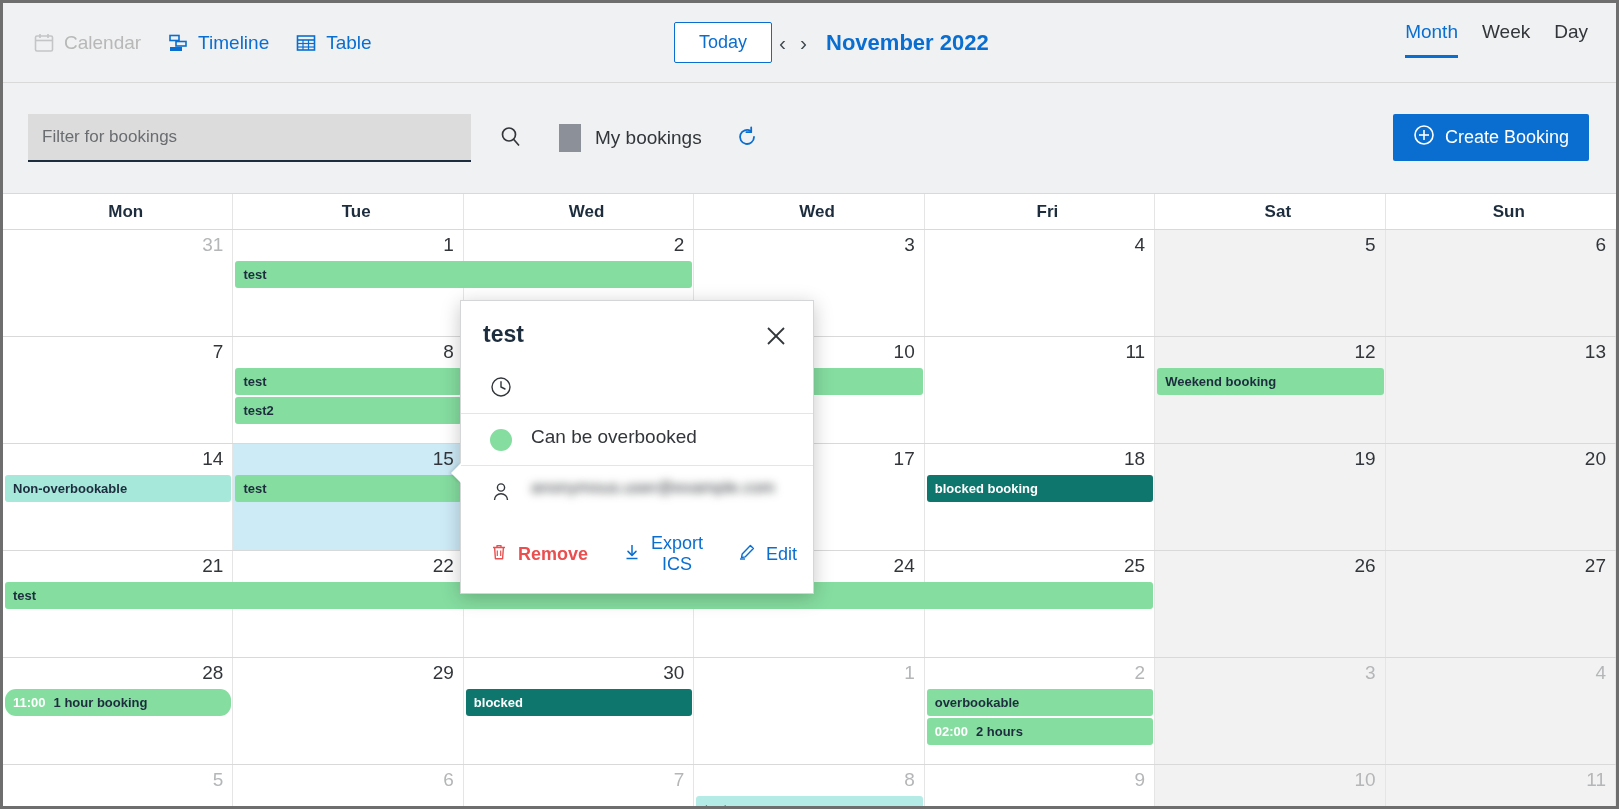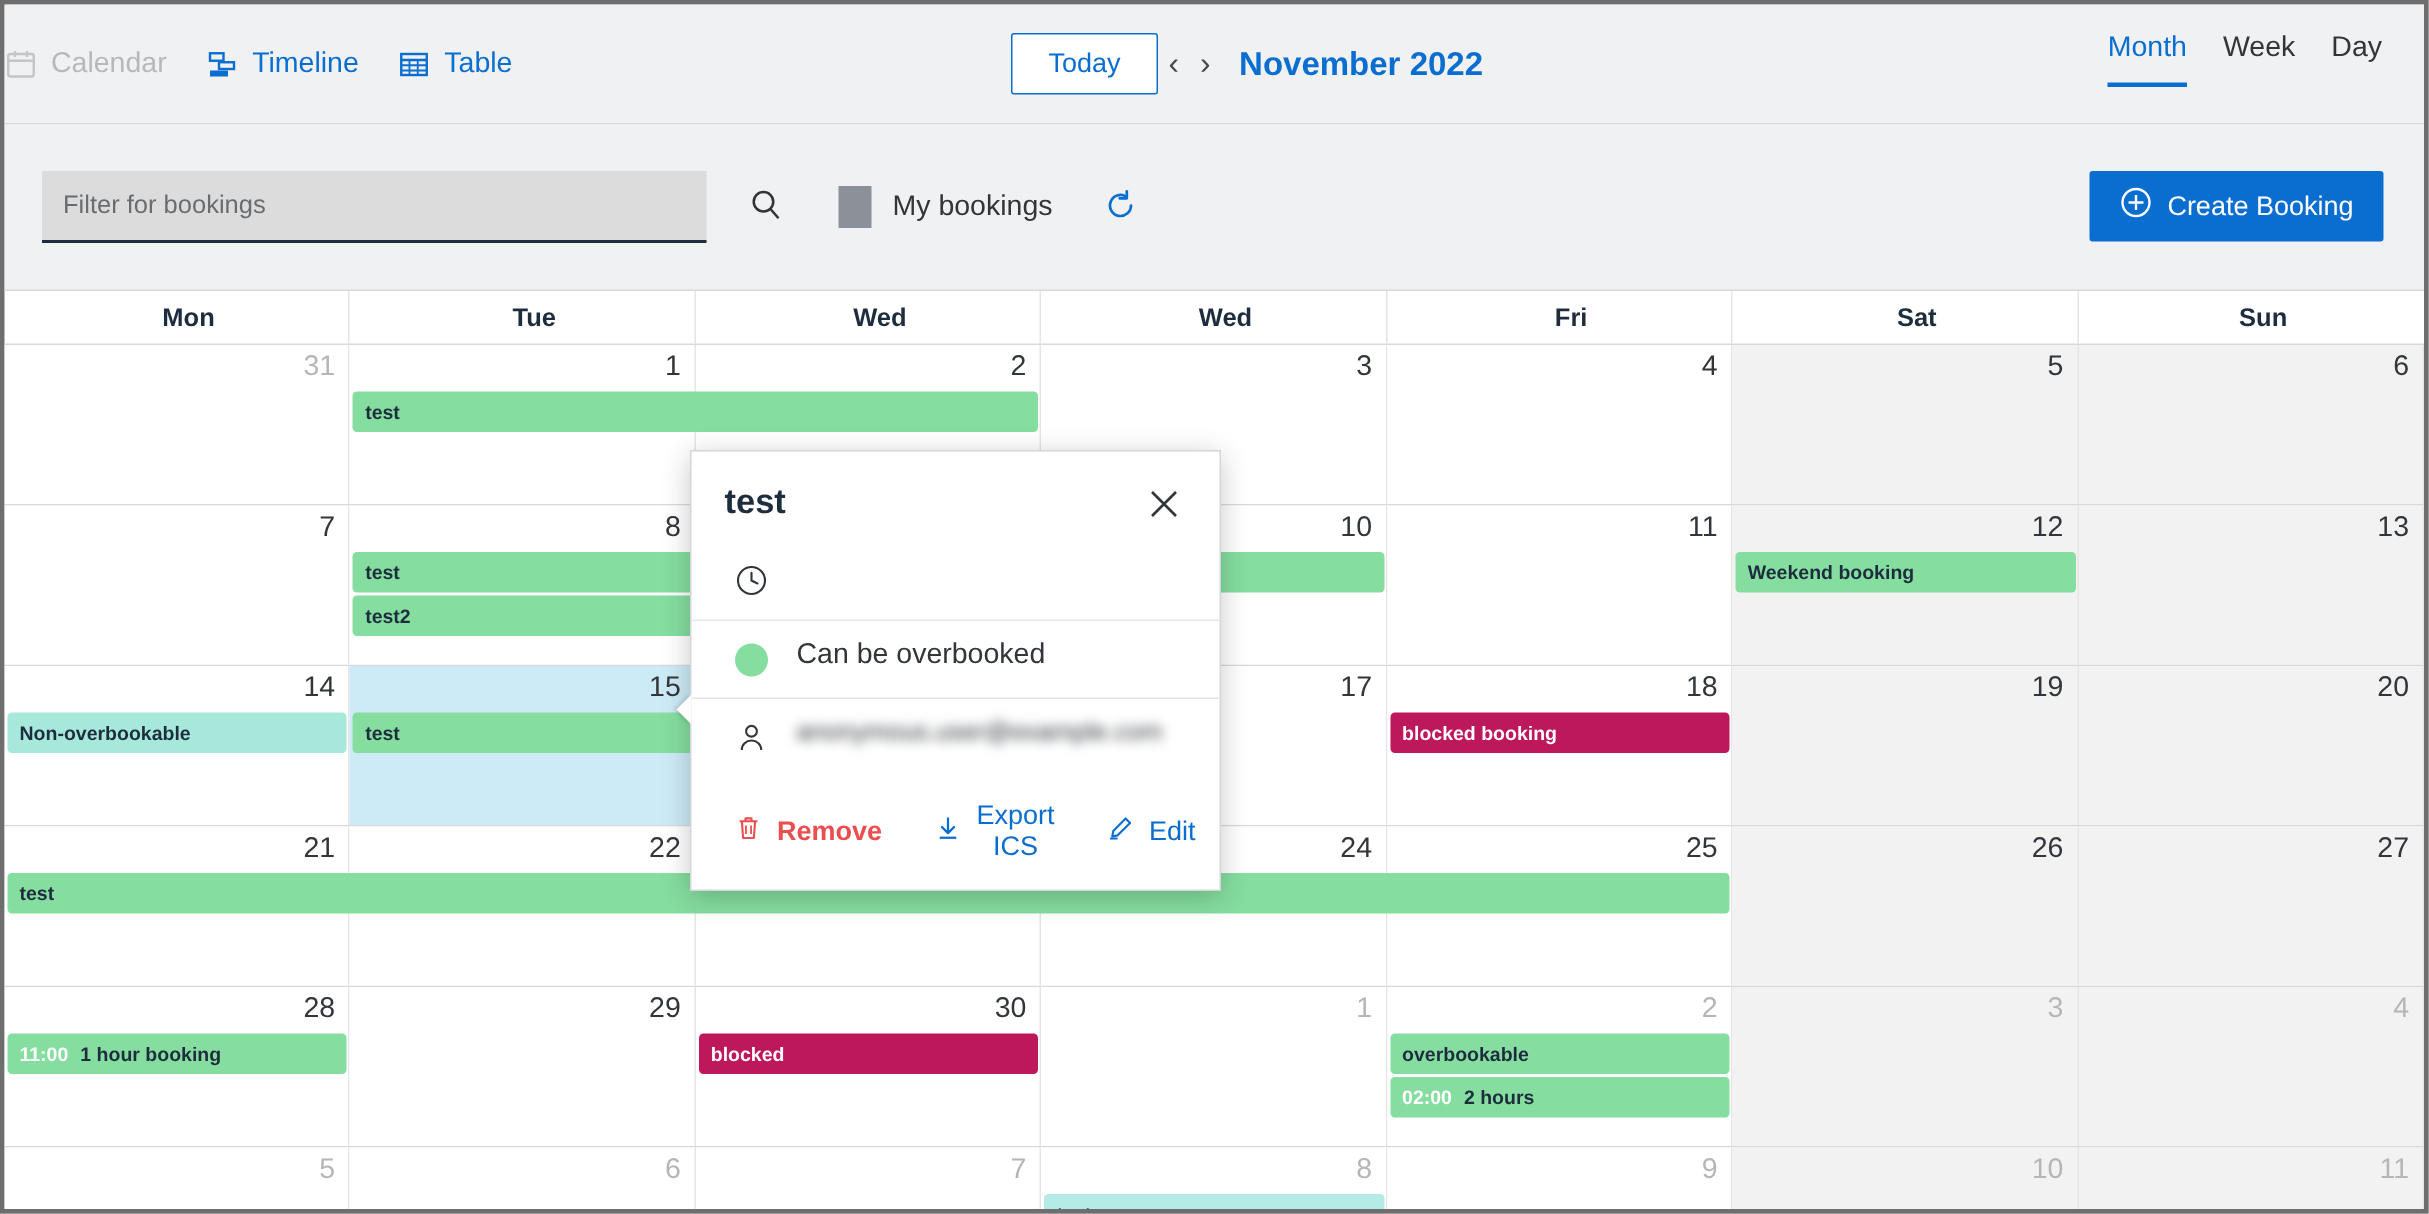--- a/index.html
+++ b/index.html
@@ -17,21 +17,21 @@
   }
 
   
   .toolbar {
     height: 80px;
     background: #f0f1f2;
     border-bottom: 1px solid #d9d9d9;
     display: flex; align-items: center;
     position: relative;
   }
-  .view-tabs { display: flex; align-items: center; gap: 26px; }
+  .view-tabs { display: flex; align-items: center; gap: 26px; padding-left: 30px; }
   .view-tab {
     display: flex; align-items: center; gap: 9px;
     font-size: 19px; color: #0a6ed1; cursor: pointer;
   }
   .view-tab.disabled { color: #b8b8b8; cursor: default; }
   .vt-icon { width: 22px; height: 22px; display: block; }
 
   .center-nav {
     position: absolute; left: 671px; top: 19px;
     display: flex; align-items: center; gap: 0px;
@@ -156,21 +156,21 @@
     padding: 0 8px;
     border-radius: 3px;
     color: #1d2d3e;
     pointer-events: auto;
     cursor: pointer;
     overflow: hidden; white-space: nowrap;
   }
   .bar.green { background: #85dda0; }
   .bar.mint  { background: #a6e8da; }
   .bar.cyan  { background: #b5ebe6; }
-  .bar.dark  { background: #be185d; color: #ffffff; }
+  .bar.dark  { background: #0f766e; color: #ffffff; }
   .bar .time { color: #ffffff; font-weight: bold; }
 
   
   .popup {
     position: absolute;
     left: 457px; top: 297px;
     width: 354px;
     background: #ffffff;
     border: 1px solid #d4d6d8;
     box-shadow: 0 4px 18px rgba(0,0,0,0.22);
@@ -474,21 +474,21 @@
         <div class="cal-cell">
           <div class="daynum muted">2</div>
         </div>
         <div class="cal-cell weekend">
           <div class="daynum muted">3</div>
         </div>
         <div class="cal-cell weekend">
           <div class="daynum muted">4</div>
         </div>
         <div class="bar-layer">
-          <div class="bar green" style="left: calc(0% + 2px); width: calc(14.2857% - 4px); top: 31px;">
+          <div class="bar green" style="left: calc(0% + 2px); width: calc(14.2857% - 4px); top: 31px; border-radius: 11px;">
             <span class="time">11:00</span>
             <span>1 hour booking</span>
           </div>
           <div class="bar dark" style="left: calc(28.5714% + 2px); width: calc(14.2857% - 4px); top: 31px;">
             <span>blocked</span>
           </div>
           <div class="bar green" style="left: calc(57.1429% + 2px); width: calc(14.2857% - 4px); top: 31px;">
             <span>overbookable</span>
           </div>
           <div class="bar green" style="left: calc(57.1429% + 2px); width: calc(14.2857% - 4px); top: 60px;">

